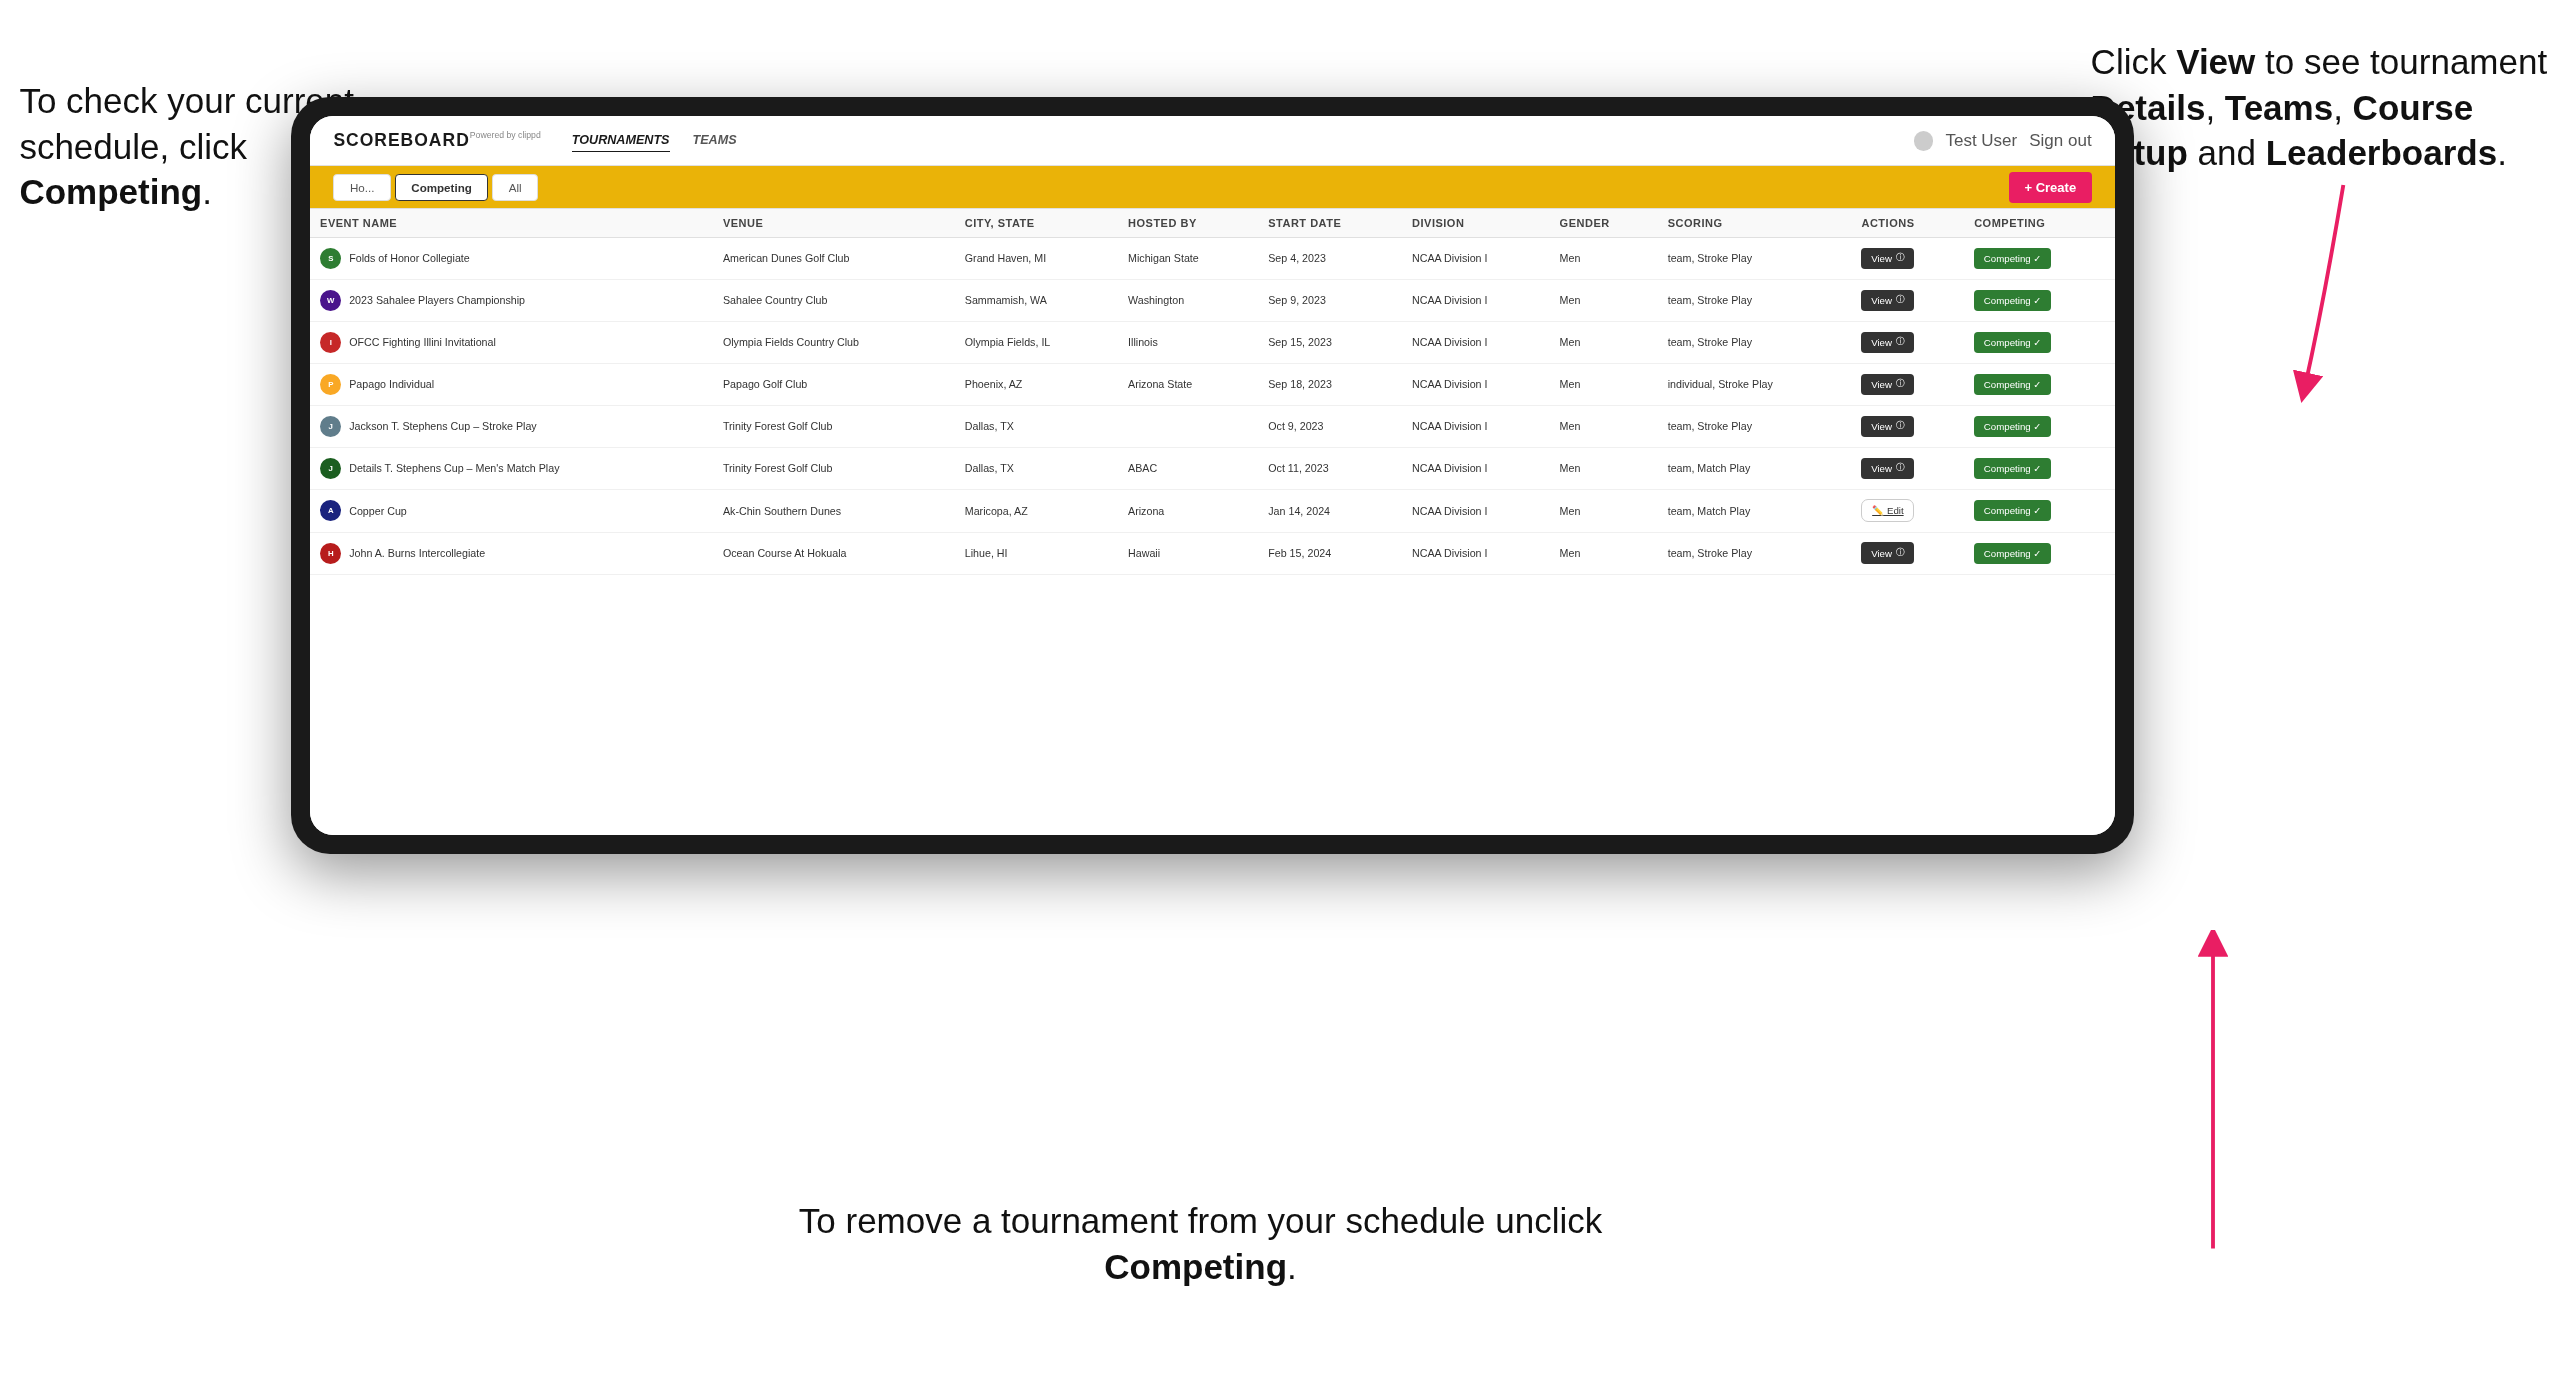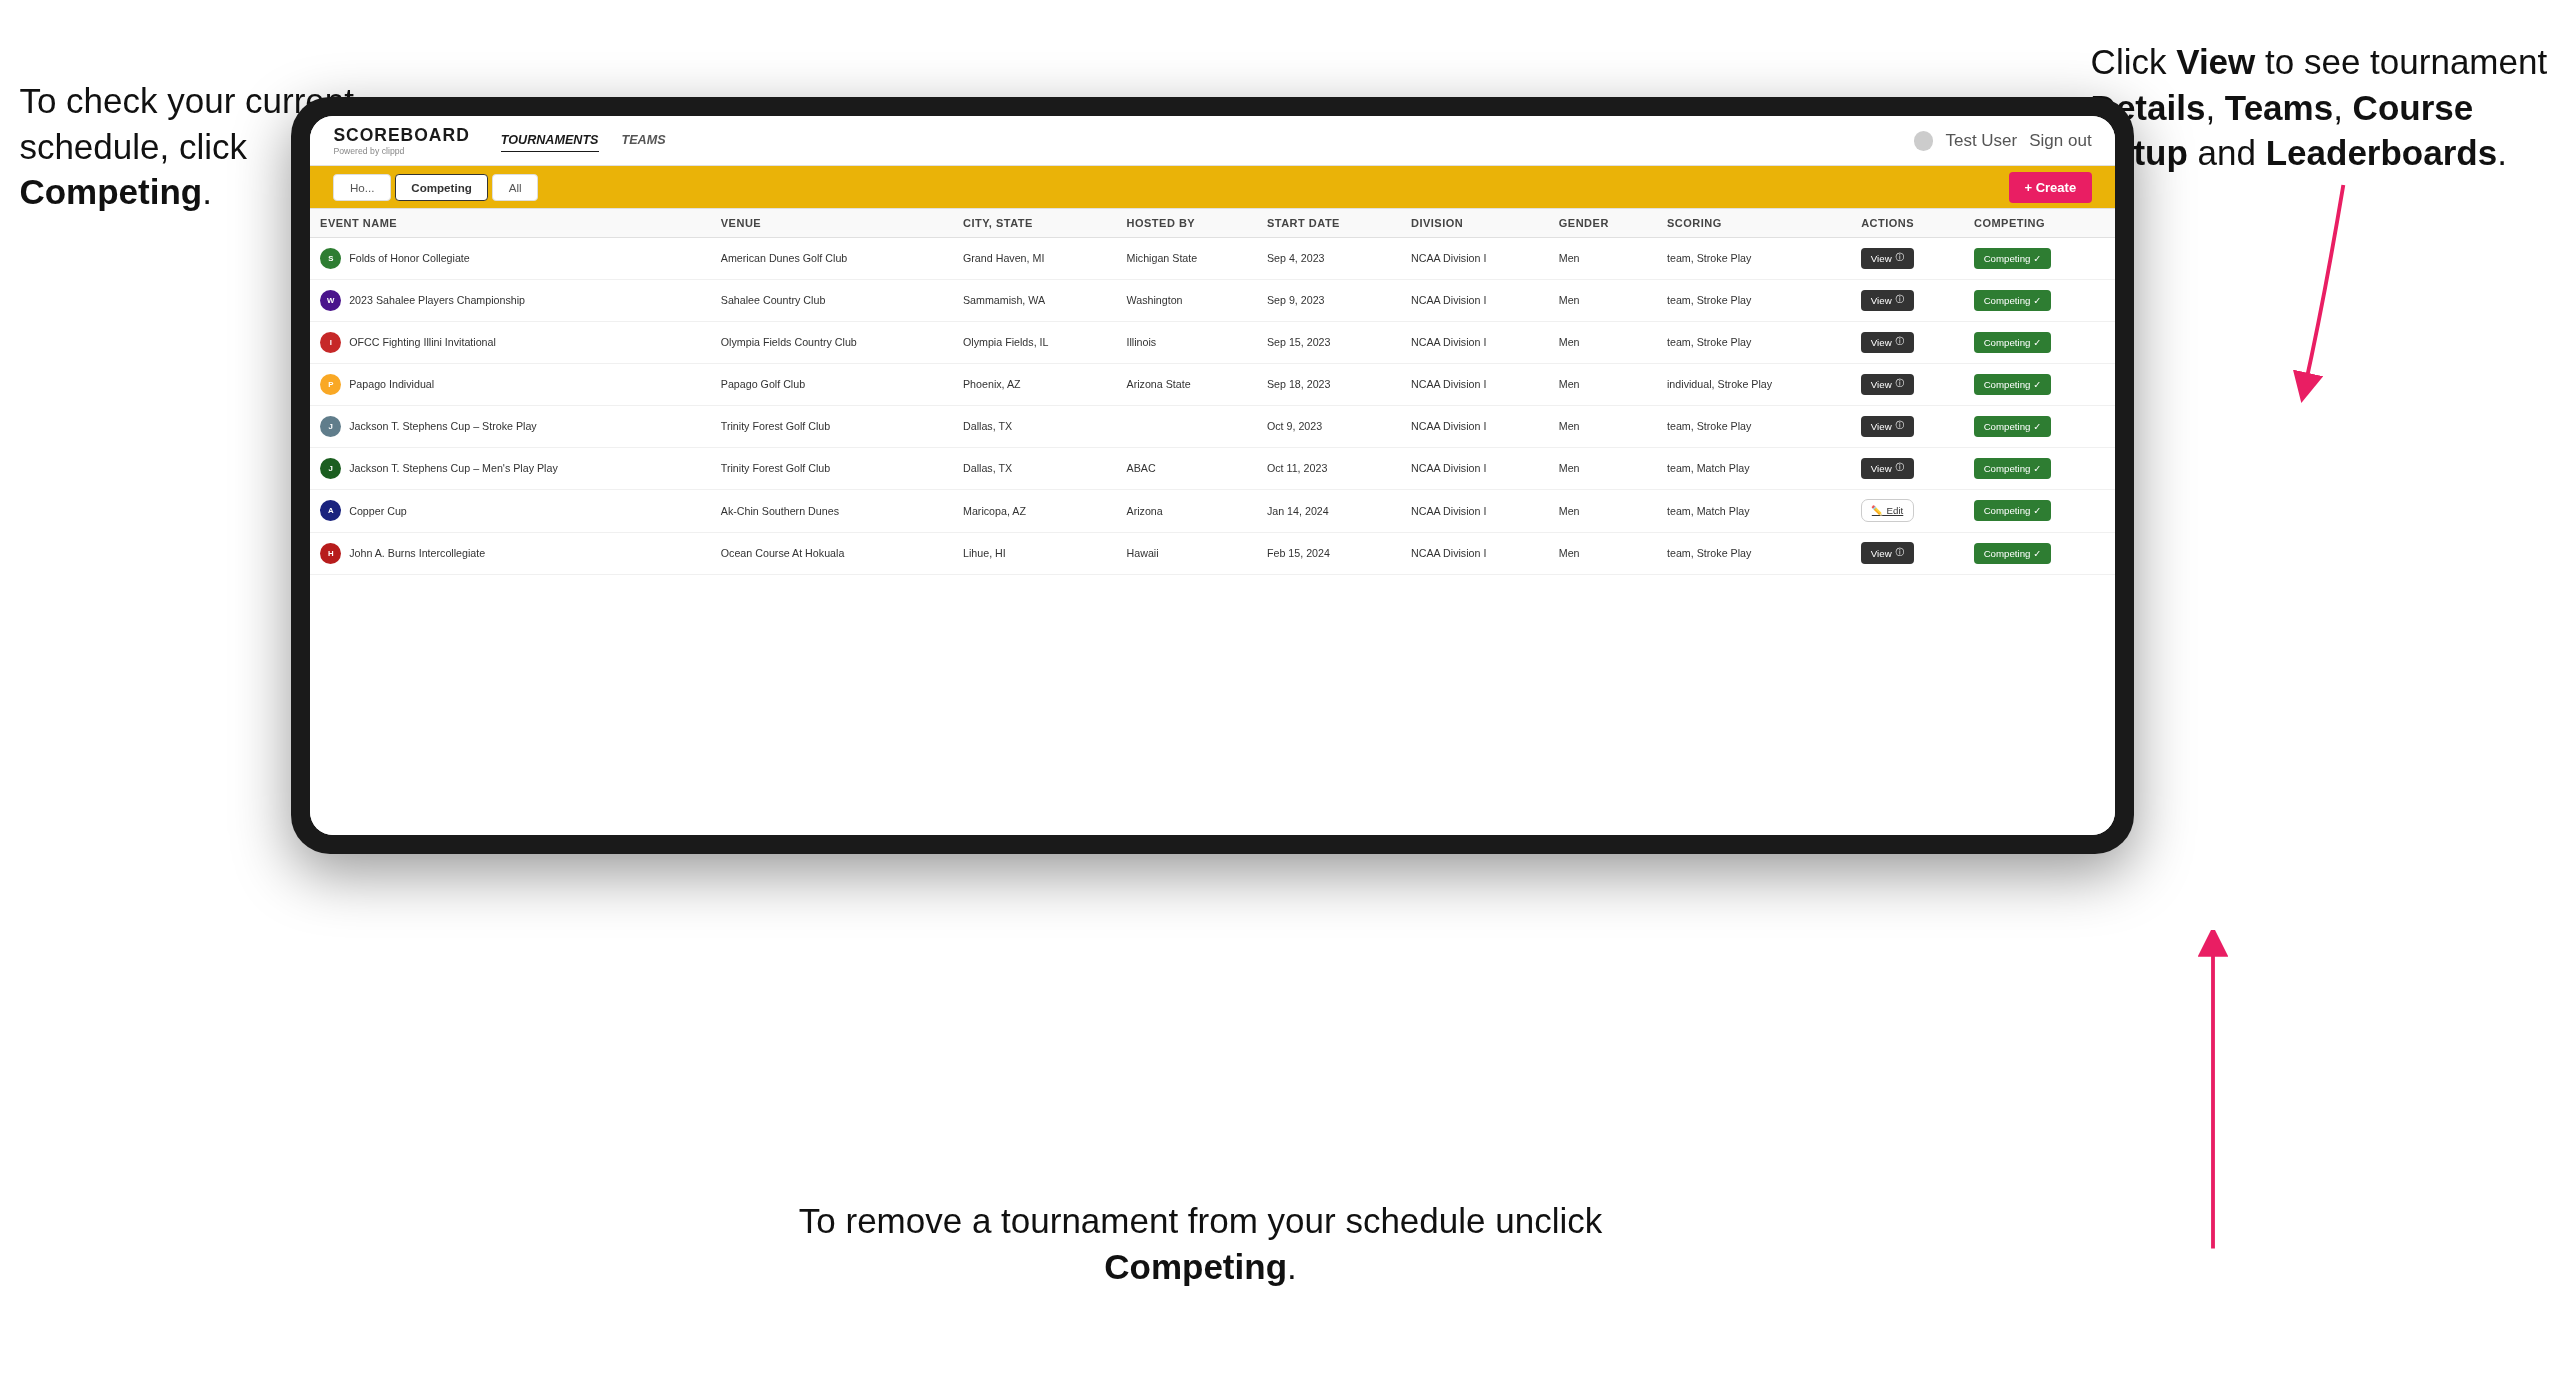--- a/index.html
+++ b/index.html
@@ -65,21 +65,21 @@
       background: #fff;
       border-bottom: 1px solid #e0e0e0;
       padding: 0 23px;
       display: flex;
       align-items: center;
       height: 50px;
       flex-shrink: 0;
     }
     .logo-area {
       display: flex;
-      flex-direction: column;
+      flex-direction: row;
       margin-right: 31px;
     }
     .logo-text {
       font-size: 17.5px;
       font-weight: 900;
       color: #1a1a1a;
       letter-spacing: 1px;
     }
     .logo-powered {
       font-size: 8.7px;
@@ -433,21 +433,21 @@
               <td>NCAA Division I</td>
               <td>Men</td>
               <td>team, Stroke Play</td>
               <td><button class="view-btn">View <span style="font-size:8.7px;">ⓘ</span></button></td>
               <td><button class="competing-btn">Competing ✓</button></td>
             </tr>
             <tr>
               <td>
     <div class="event-name-cell">
       <div class="team-logo logo-green2">J</div>
-      <span>Jackson T. Stephens Cup – Men's Play Play</span>
+      <span>Details T. Stephens Cup – Men's Match Play</span>
     </div>
               </td>
               <td>Trinity Forest Golf Club</td>
               <td>Dallas, TX</td>
               <td>ABAC</td>
               <td>Oct 11, 2023</td>
               <td>NCAA Division I</td>
               <td>Men</td>
               <td>team, Match Play</td>
               <td><button class="view-btn">View <span style="font-size:8.7px;">ⓘ</span></button></td>

